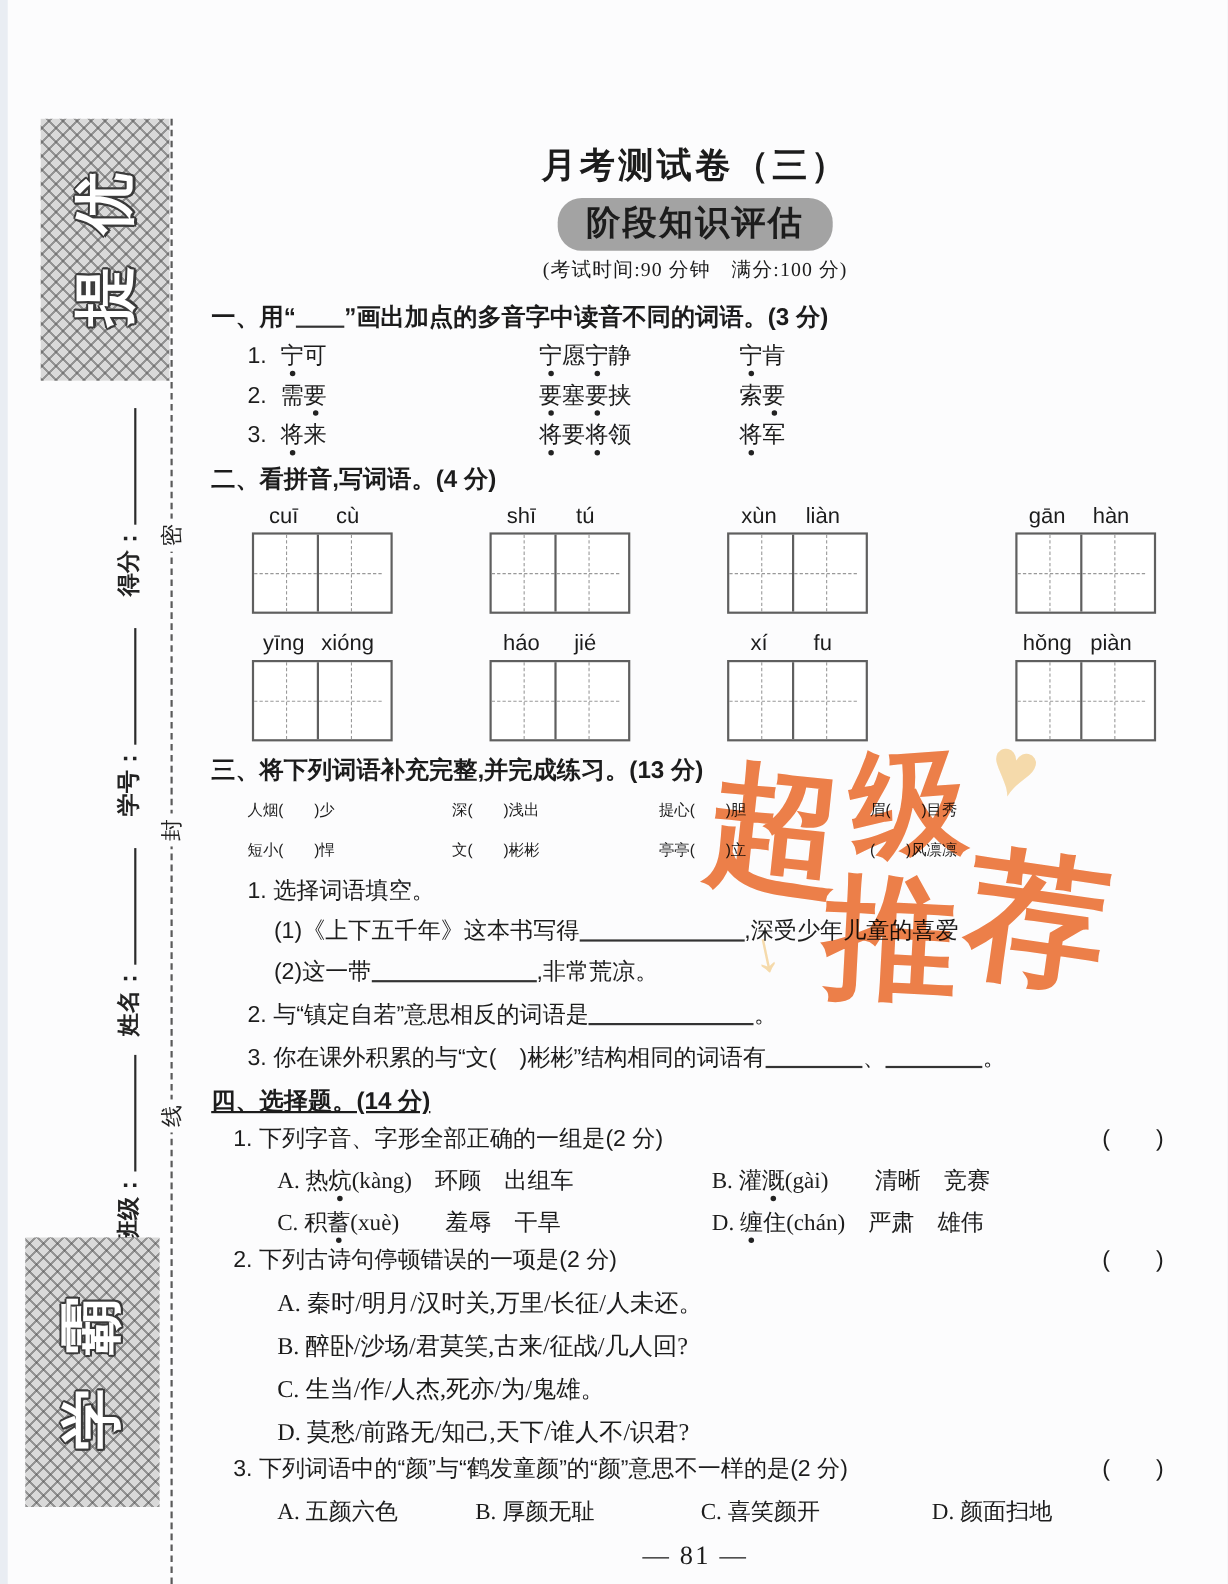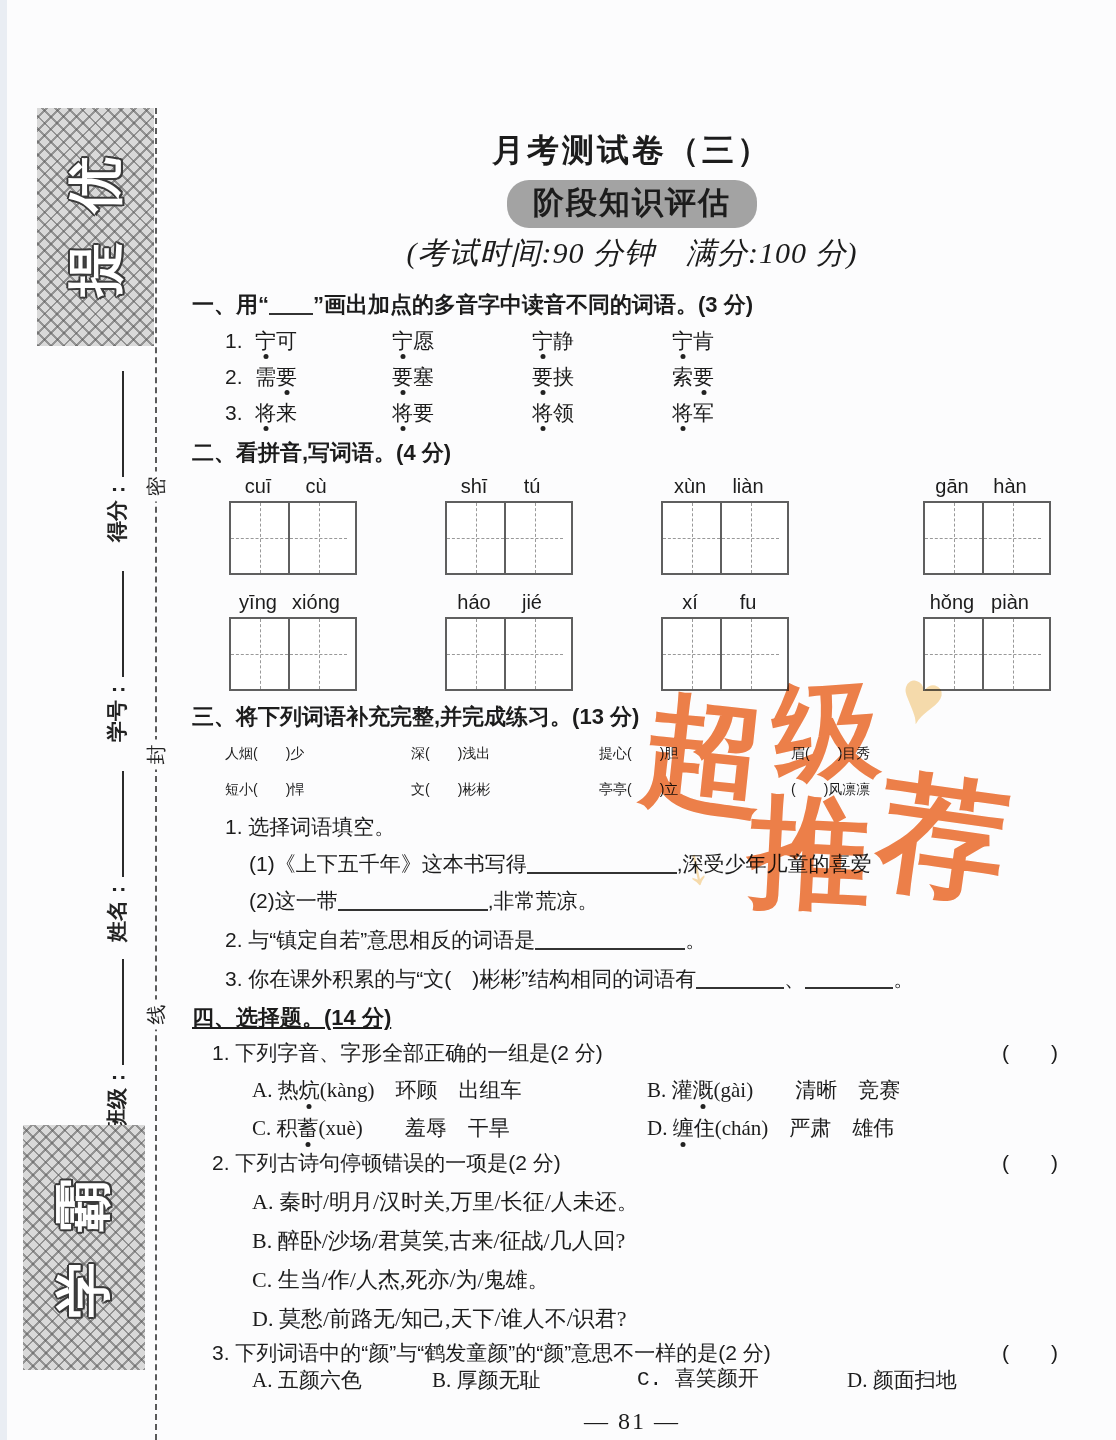--- a/index.html
+++ b/index.html
@@ -55,37 +55,37 @@
   .title{
     text-align:center;margin-top:8px;font-size:32px;font-weight:bold;
     letter-spacing:3px;line-height:48px;
   }
   .subtitle-wrap{text-align:center;margin-top:6px;}
   .subtitle{
     display:inline-block;background:#a3a3a3;border-radius:22px;
     padding:2px 26px 4px;font-size:31px;font-weight:bold;letter-spacing:2px;
   }
   .kai{font-family:"Liberation Serif","DejaVu Serif",serif;}
-  .meta{text-align:center;margin-top:5px;font-size:30px;letter-spacing:1px;font-style:italic;}
+  .meta{text-align:center;margin-top:5px;font-size:18px;letter-spacing:1px;}
   .sec-heading{font-size:22px;font-weight:bold;line-height:28px;}
   .sh1{margin-top:16px;} .sh2{margin-top:12px;} .sh3{margin-top:12px;} .sh4{margin-top:10px;text-decoration:underline;}
 
   .blank{
     display:inline-block;border-bottom:2px solid #333;height:1.05em;
     vertical-align:-3px;
   }
   .b-head{width:44px;}
   .b150{width:150px;}
   .b90{width:88px;}
 
   
   .wrow{margin-top:8px;line-height:28px;font-size:21px;}
   .wrow .num{display:inline-block;width:30px;margin-left:33px;}
   .wcol{display:inline-block;}
-  .w1{width:137px;} .w2{width:140px;} .w3{width:140px;}
+  .w1{width:137px;} .w2{width:140px;text-align:right;} .w3{width:140px;}
   .dotted{position:relative;}
   .dotted::after{
     content:'';position:absolute;left:50%;transform:translateX(-50%);
     bottom:-7px;width:5px;height:5px;border-radius:50%;background:#222;
   }
 
   
   .pgrid{display:flex;margin-left:37px;}
   .pg-r1{margin-top:8px;} .pg-r2{margin-top:16px;}
   .pgroup{width:128px;margin-right:88px;}
@@ -112,22 +112,22 @@
   .subq{margin-top:9px;margin-left:33px;line-height:30px;font-size:21px;}
   .subq2{margin-top:7px;margin-left:57px;line-height:30px;font-size:21px;}
 
   
   .stem{margin-top:8px;margin-left:20px;line-height:26px;font-size:21px;position:relative;}
   .bracket{position:absolute;right:14px;top:0;white-space:pre;font-size:21px;}
   .optrow{display:flex;margin-left:60px;margin-top:10px;line-height:28px;font-size:21px;}
   .optcell{width:395px;}
   .optcell.second{flex:1;}
   .poem{margin-left:60px;margin-top:13px;line-height:26px;font-size:22px;}
-  .q3opts{display:flex;margin-left:60px;line-height:28px;font-size:21px;}
-  .q3opts .qa{width:180px;} .q3opts .qb{width:205px;} .q3opts .qc{width:210px;font-family:Liberation Mono, monospace;}
+  .q3opts{display:flex;margin-left:60px;margin-top:11px;line-height:28px;font-size:21px;}
+  .q3opts .qa{width:180px;} .q3opts .qb{width:205px;} .q3opts .qc{width:210px;}
   .pagenum{text-align:center;margin-top:14px;font-size:24px;letter-spacing:2px;}
 
   
   .hw{
     position:absolute;z-index:9;pointer-events:none;font-weight:bold;
     mix-blend-mode:multiply;opacity:.88;line-height:1;
     font-family:"Liberation Sans","DejaVu Sans",sans-serif;
   }
 </style>
 </head>

